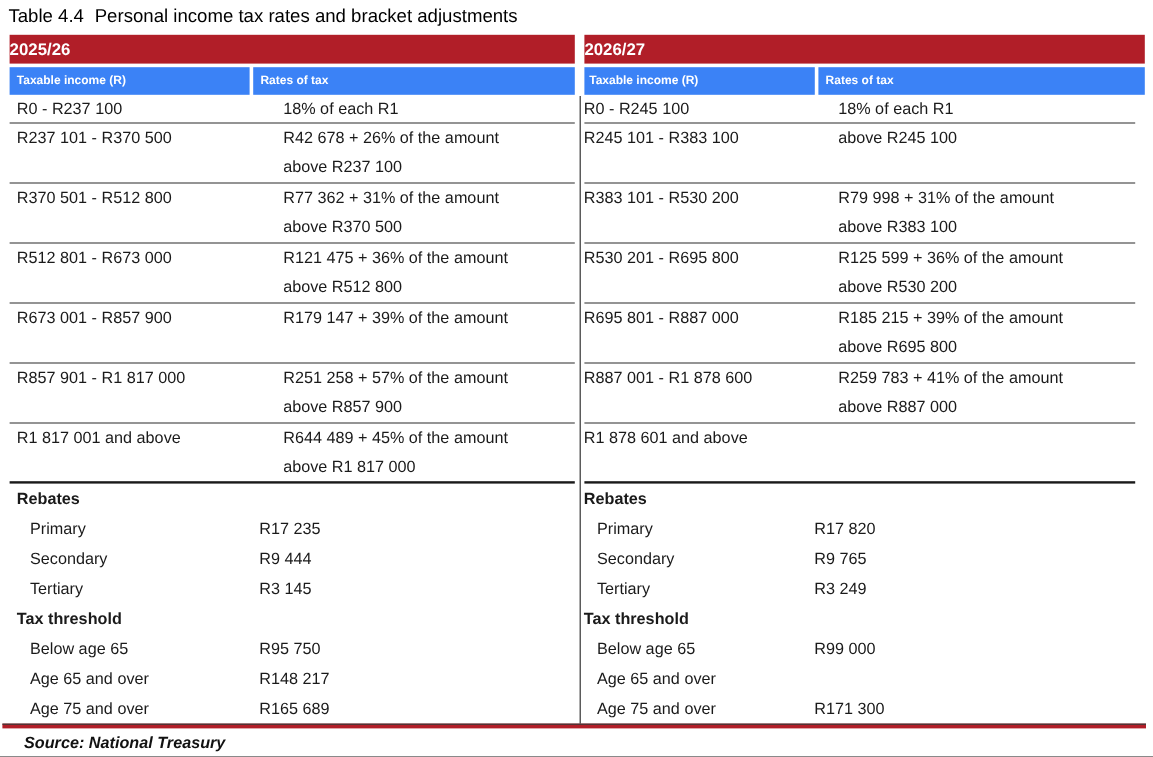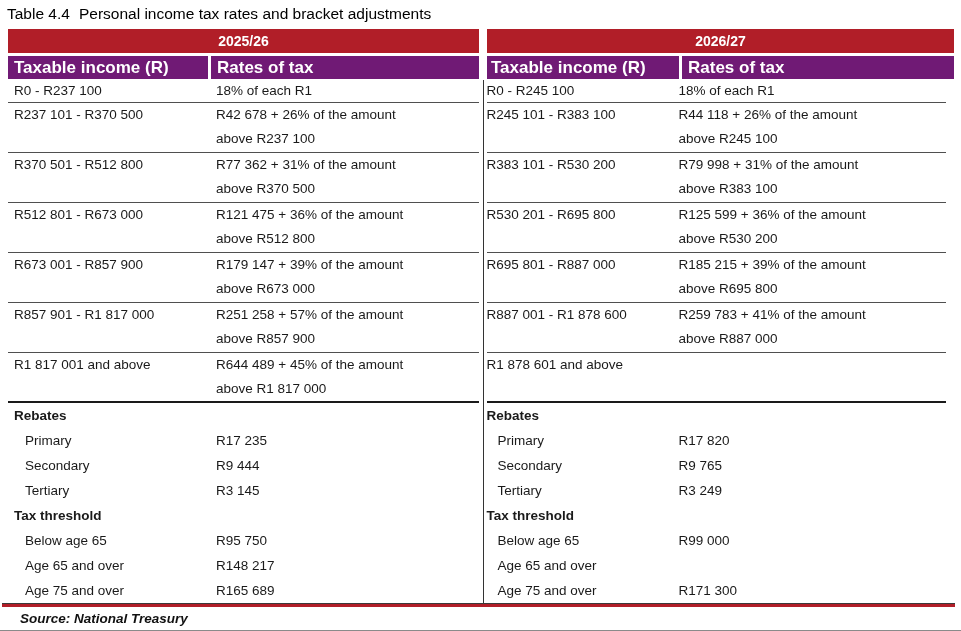--- a/index.html
+++ b/index.html
@@ -18,50 +18,50 @@
     color: #000;
     height: 29px;
   }
   .title-row .title-prefix { margin-right: 9px; }
   .tbl { margin-left: 8px; width: 946px; }
 
   
   .band-red { display: flex; height: 24px; }
   .band-red .red-cell {
     background: #b11e28; color: #fff; font-weight: bold;
-    font-size: 14px; text-align: center; line-height: 24px;
+    font-size: 14px; text-align: left; line-height: 24px;
   }
   .red-left  { width: 471px; margin-right: 8px; }
   .red-right { width: 467px; }
 
   
   .band-black { display: flex; height: 23px; margin-top: 3px; }
   .band-black .blk-cell {
-    background: #701a75; color: #fff; font-weight: bold;
-    font-size: 17px; line-height: 23px; padding-left: 6px;
+    background: #3b82f6; color: #fff; font-weight: bold;
+    font-size: 10px; line-height: 23px; padding-left: 6px;
   }
   .bb1 { width: 200px; margin-right: 3px; }
   .bb2 { width: 268px; margin-right: 8px; }
   .bb3 { width: 192px; margin-right: 3px; padding-left: 4px !important; }
   .bb4 { width: 272px; }
 
   
   .body { display: flex; margin-top: 1px; }
   .half { width: 471px; }
   .half.right {
     width: 463px;
     margin-left: 3.5px;
     border-left: 1.5px solid #333;
     padding-left: 3px;
   }
   .row { display: grid; font-size: 13.5px; }
   .half.left  .row { grid-template-columns: 202px 1fr; padding-left: 6px; }
   .half.right .row { grid-template-columns: 192px 1fr; }
   .line { line-height: 24.2px; white-space: nowrap; }
-  .bracket { border-bottom: 1.5px solid #4f4f4f; }
+  .bracket { border-bottom: 1.5px solid #4f4f4f; gap: 20px; }
   .bracket.single { height: 23px; }
   .bracket.single .line { line-height: 21.5px; }
   .bracket.double { height: 50px; }
   .bracket.last { border-bottom: 2.5px solid #1a1a1a; }
   .section-head { height: 25px; font-weight: bold; }
   .section-head .line { line-height: 25px; }
   .sub { height: 25px; }
   .sub .line { line-height: 25px; }
   .sub .sub-label { padding-left: 11px; }
 
@@ -126,21 +126,20 @@
         <div class="line">R512 801 - R673 000</div>
         <div>
           <div class="line">R121 475 + 36% of the amount</div>
           <div class="line">above R512 800</div>
         </div>
       </div>
       <div class="row bracket double">
         <div class="line">R673 001 - R857 900</div>
         <div>
           <div class="line">R179 147 + 39% of the amount</div>
-          <div class="line">above R673 000</div>
         </div>
       </div>
       <div class="row bracket double">
         <div class="line">R857 901 - R1 817 000</div>
         <div>
           <div class="line">R251 258 + 57% of the amount</div>
           <div class="line">above R857 900</div>
         </div>
       </div>
       <div class="row bracket double last">
@@ -185,21 +184,20 @@
     </div>
 
     <div class="half right">
       <div class="row bracket single">
         <div class="line">R0 - R245 100</div>
         <div class="line">18% of each R1</div>
       </div>
       <div class="row bracket double">
         <div class="line">R245 101 - R383 100</div>
         <div>
-          <div class="line">R44 118 + 26% of the amount</div>
           <div class="line">above R245 100</div>
         </div>
       </div>
       <div class="row bracket double">
         <div class="line">R383 101 - R530 200</div>
         <div>
           <div class="line">R79 998 + 31% of the amount</div>
           <div class="line">above R383 100</div>
         </div>
       </div>

